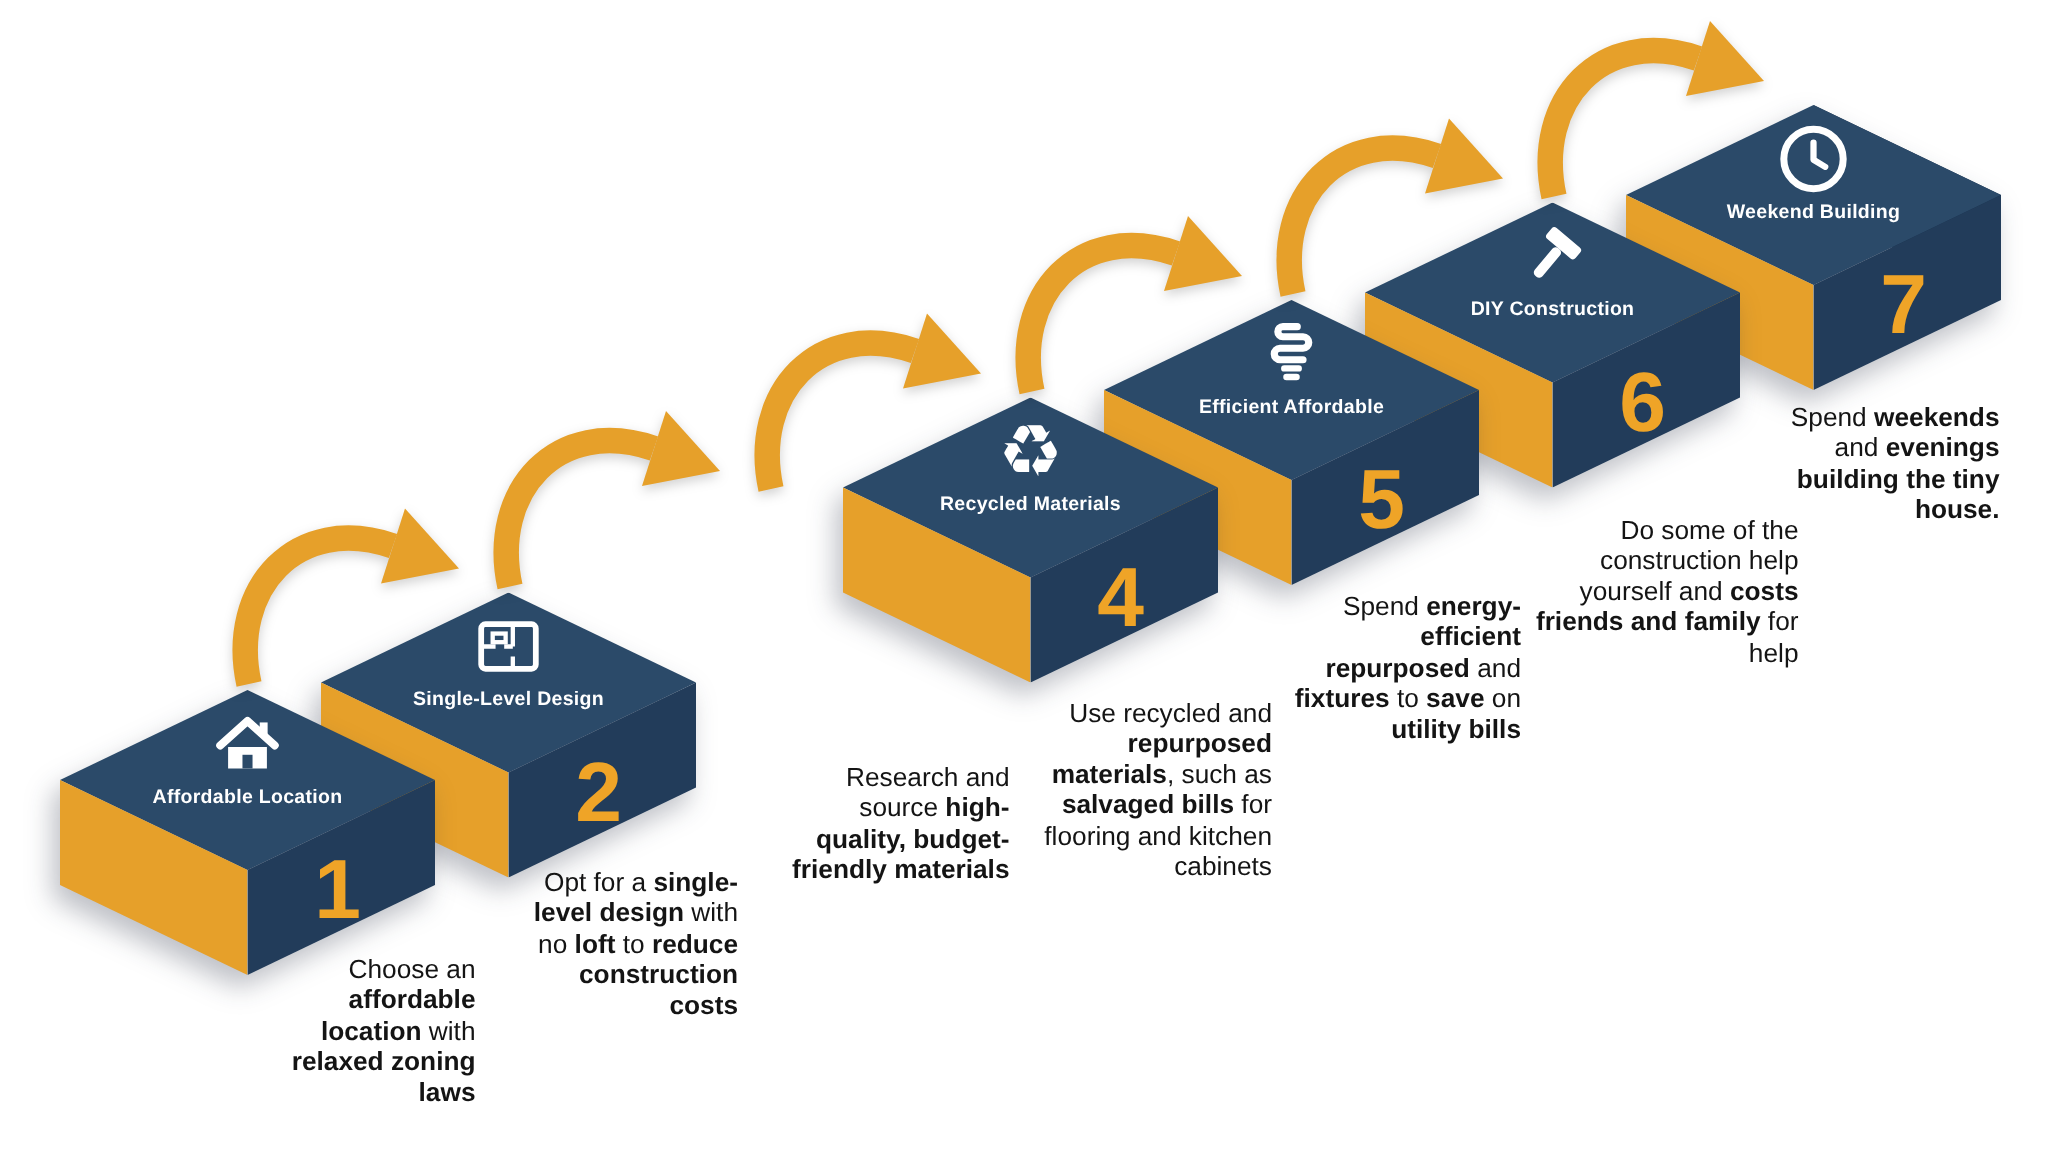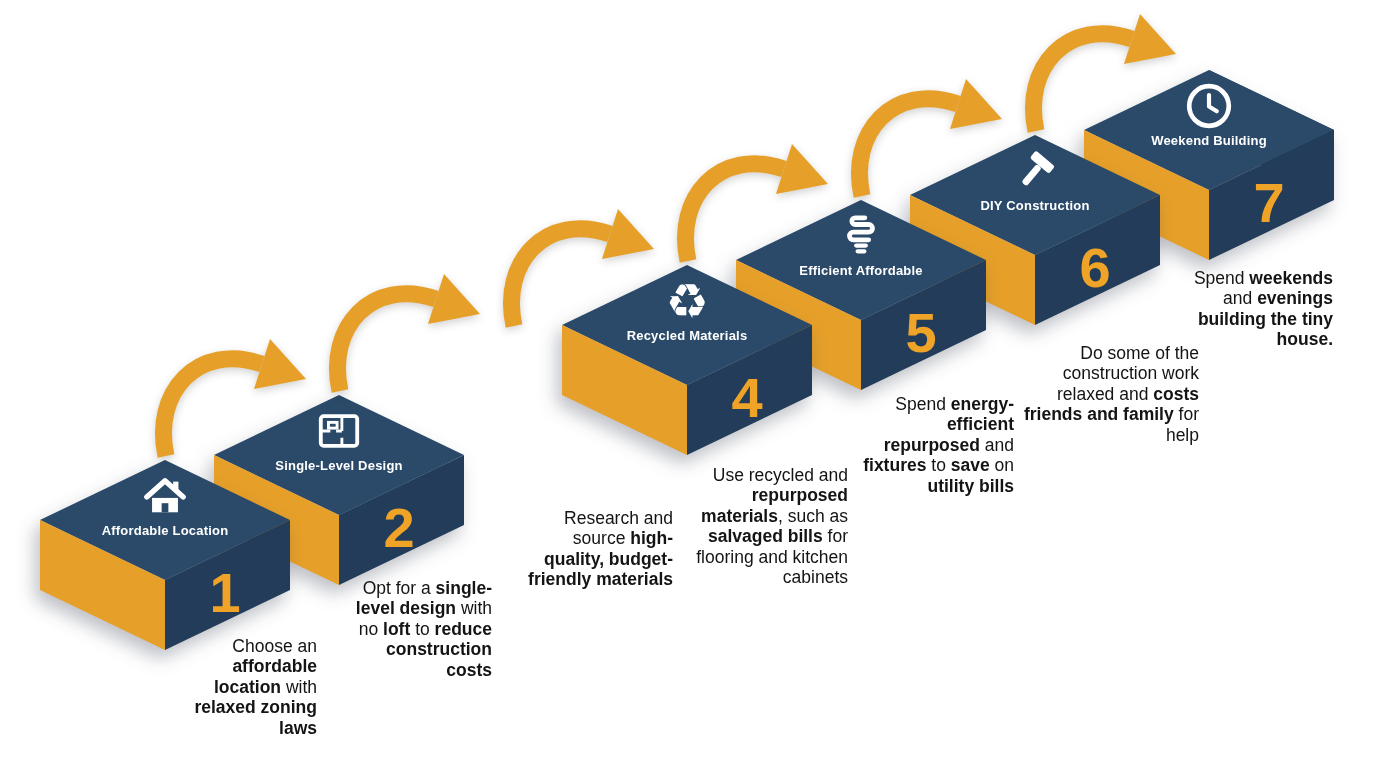--- a/index.html
+++ b/index.html
@@ -186,16 +186,16 @@
       <path d="M16 126 C 2 62, 48 12, 112 34" fill="none" stroke="currentColor" stroke-width="17"></path>
       <polygon points="104,59 120,9 156,49" fill="currentColor"></polygon>
     </svg>
   </div>
 
   <div class="desc d1"><span>Choose an </span><b>affordable location</b><span> with </span><b>relaxed zoning laws</b></div>
   <div class="desc d3"><span>Research and source </span><b>high-quality, budget-friendly materials</b></div>
   <div class="desc d2"><span>Opt for a </span><b>single-level design</b><span> with no </span><b>loft</b><span> to </span><b>reduce construction costs</b></div>
   <div class="desc d4"><span>Use recycled and </span><b>repurposed materials</b><span>, such as </span><b>salvaged bills</b><span> for flooring and kitchen cabinets</span></div>
   <div class="desc d5"><span>Spend </span><b>energy-efficient repurposed</b><span> and </span><b>fixtures</b><span> to </span><b>save</b><span> on </span><b>utility bills</b></div>
-  <div class="desc d6"><span>Do some of the construction work relaxed and </span><b>costs friends and family</b><span> for help</span></div>
+  <div class="desc d6"><span>Do some of the construction help yourself and </span><b>costs friends and family</b><span> for help</span></div>
   <div class="desc d7"><span>Spend </span><b>weekends</b><span> and </span><b>evenings building the tiny house.</b></div>
 
 </div>
 
 </body></html>

